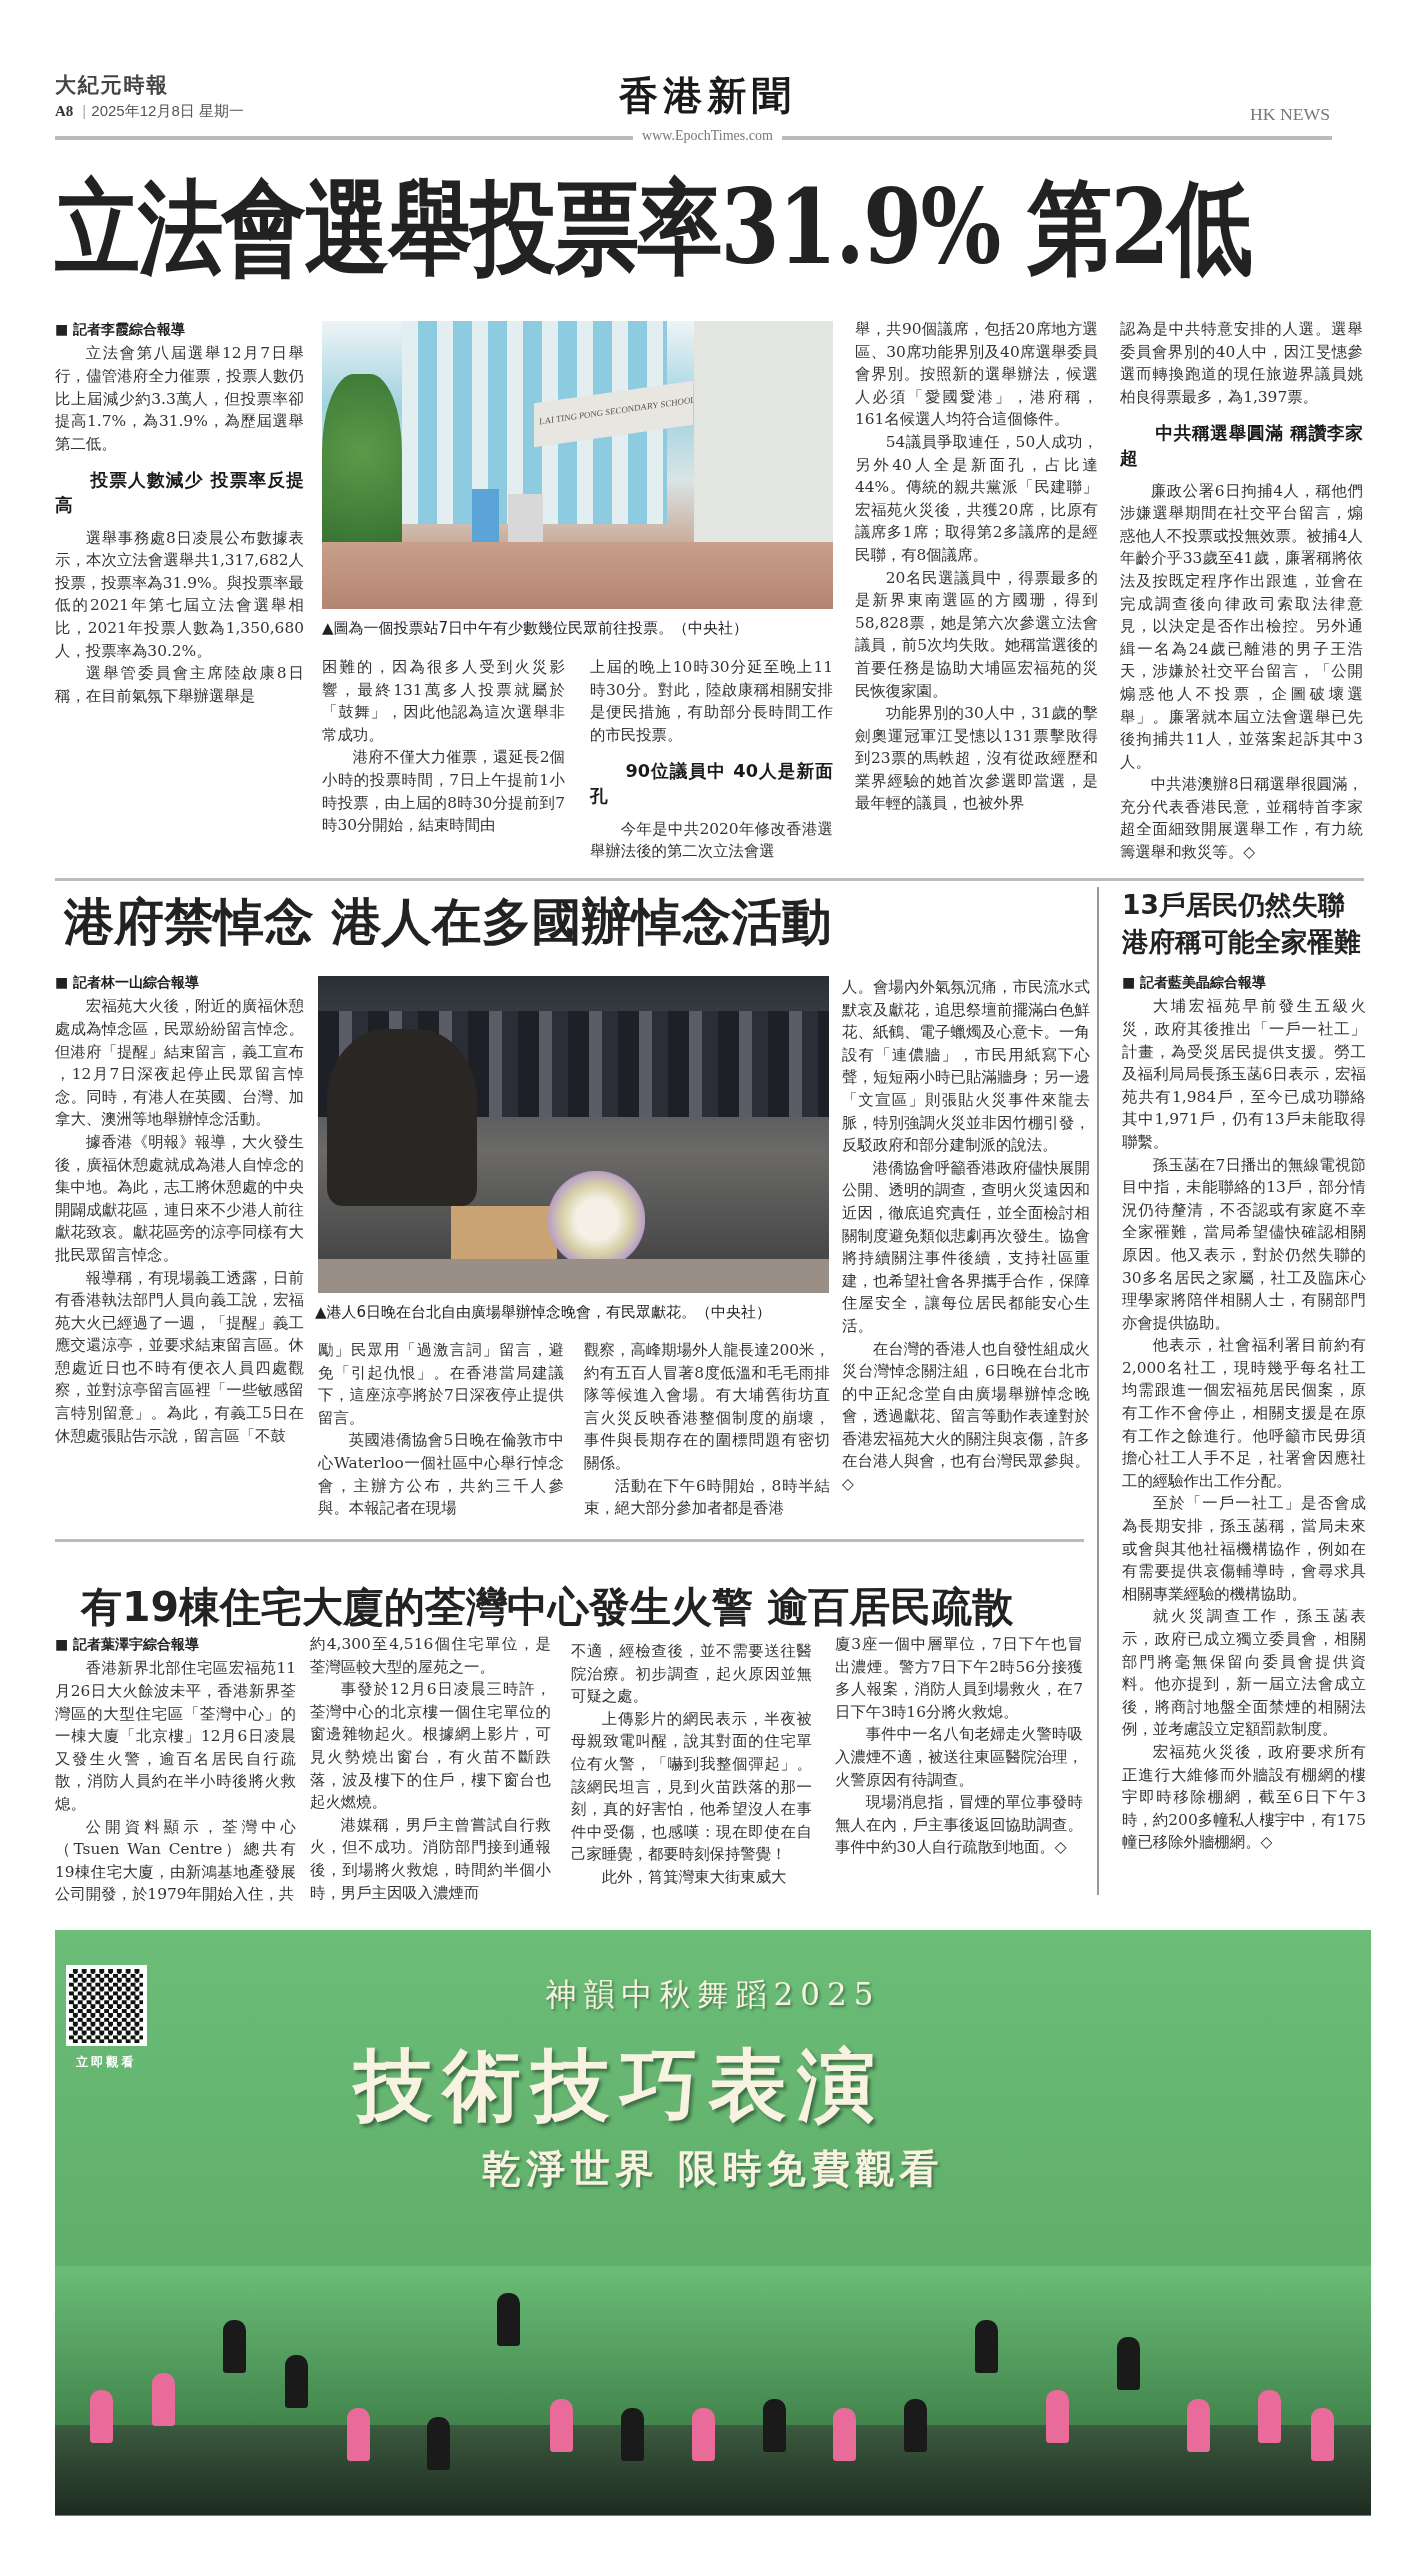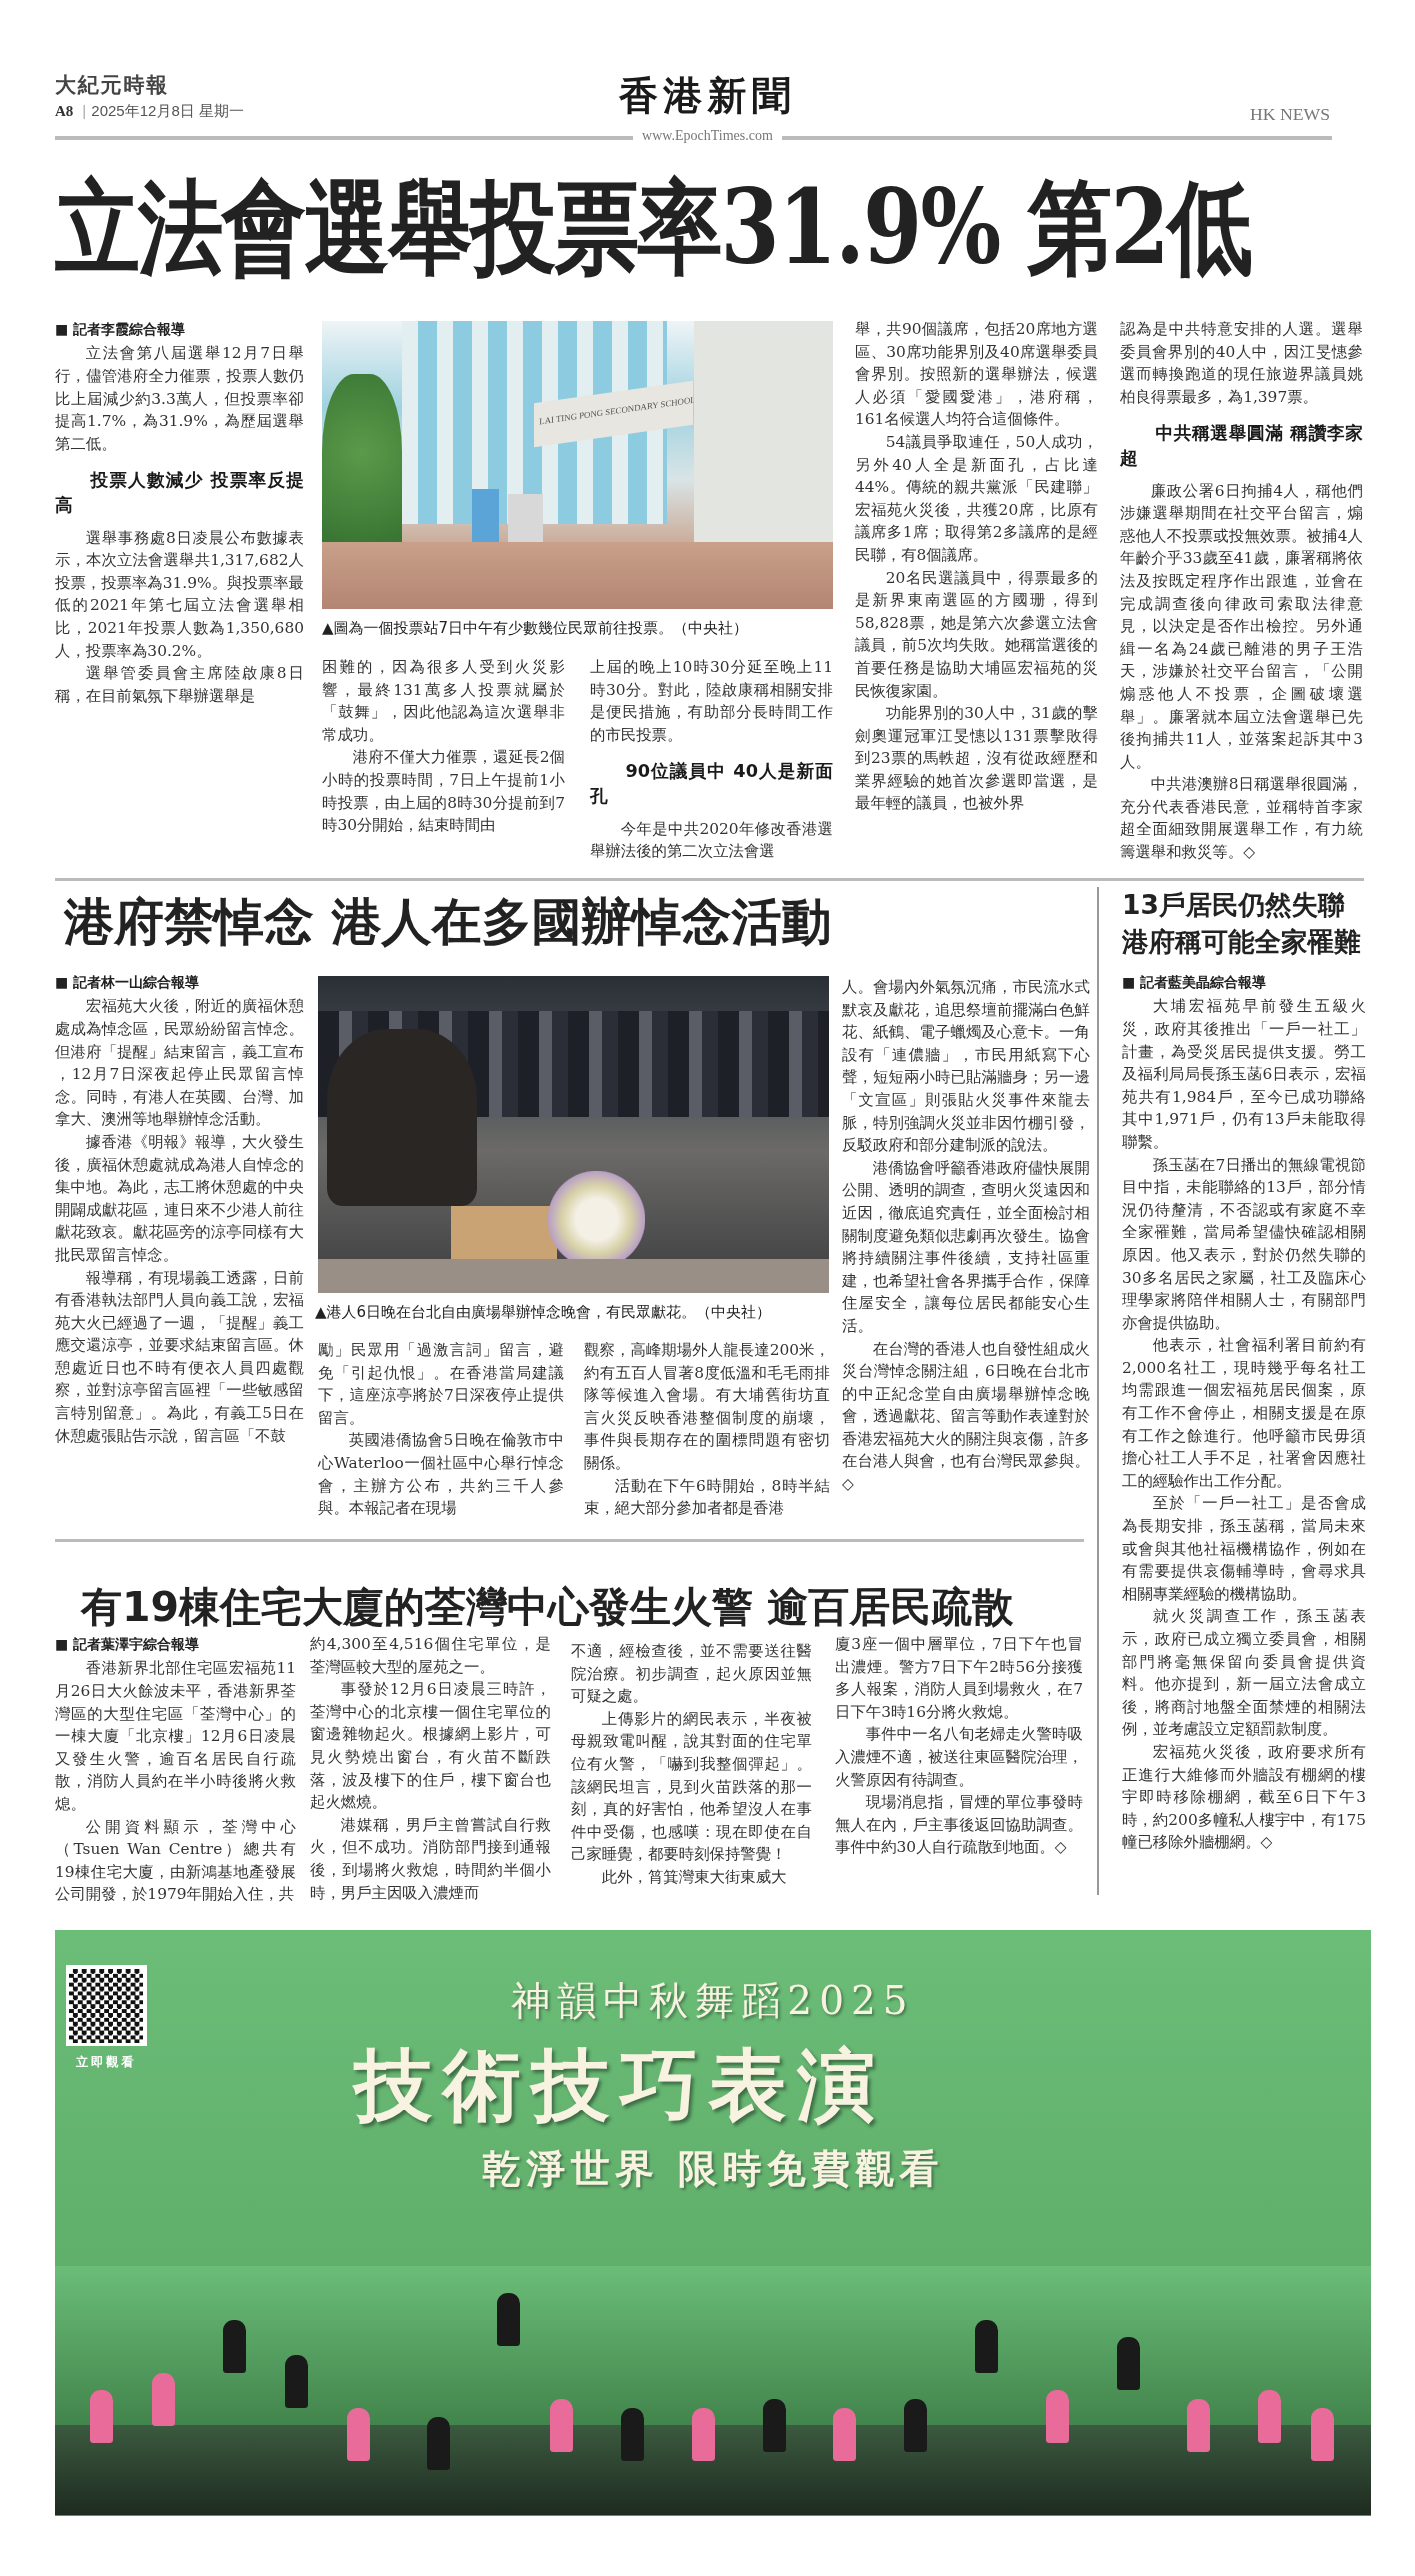--- a/index.html
+++ b/index.html
@@ -20,21 +20,21 @@
 .col p.noind{text-indent:0}
 .byline{font-family:"DejaVu Sans",sans-serif;font-weight:bold;font-size:14px;text-indent:0;color:#222;margin-bottom:1.8px}
 .byline::before{content:"■ ";}
 .subhead{font-family:"DejaVu Sans",sans-serif;font-weight:bold;font-size:17.7px;line-height:25px;margin:12.4px 0 8.8px;color:#1a1a1a;text-indent:0}
 .photo{overflow:hidden}
 .caption{font-family:"DejaVu Sans",sans-serif;font-size:15px;color:#222;white-space:nowrap}
 .hr{height:2.7px;background:#bbb}
 .vr{width:1.8px;background:#999}
 .headline2{font-family:"DejaVu Sans",sans-serif;font-weight:bold;color:#222;white-space:nowrap}
 .ad{left:55px;top:1930px;width:1316px;height:586px;background:linear-gradient(180deg,#6bbd78 0%,#5fae6a 60%,#4d9a58 100%);overflow:hidden}
-.ad-line1{left:0;width:1316px;top:44px;text-align:center;font-size:39px;color:#f8f2e0;font-family:"DejaVu Serif",serif;letter-spacing:7px;text-shadow:1.8px 1.8px 2.7px rgba(0,0,0,.35)}
+.ad-line1{left:0;width:1316px;top:44px;text-align:center;font-size:31px;color:#f8f2e0;font-family:"DejaVu Serif",serif;letter-spacing:7px;text-shadow:1.8px 1.8px 2.7px rgba(0,0,0,.35)}
 .ad-line2{left:17px;width:1096px;top:104px;text-align:center;font-size:78px;font-weight:bold;color:#f8f2e0;font-family:"DejaVu Serif",serif;letter-spacing:10.6px;text-shadow:2.7px 2.7px 3.5px rgba(0,0,0,.4)}
 .ad-line3{left:0;width:1316px;top:212px;text-align:center;font-size:39px;font-weight:bold;color:#f8f2e0;font-family:"DejaVu Serif",serif;letter-spacing:5.3px;text-shadow:1.8px 1.8px 2.7px rgba(0,0,0,.35)}
 .qr{left:10.6px;top:35px;width:81px;height:81px;background:#fff;padding:3.5px}
 .qr-label{left:10.6px;top:124px;width:81px;text-align:center;font-size:12.4px;color:#fff;font-weight:bold;letter-spacing:2.7px;font-family:"DejaVu Sans",sans-serif}
 .stage{left:0;top:336px;width:1316px;height:249px;background:linear-gradient(180deg,#6bbd78 0%,#3e7f48 70%,#2b4a30 100%)}
 .floor{left:0;top:495px;width:1316px;height:90px;background:linear-gradient(180deg,#3b5a3f,#1e2b20)}
 .dancer{position:absolute;width:23px;height:53px;border-radius:10.6px 10.6px 3.5px 3.5px}
 </style>
 </head>
 <body>

